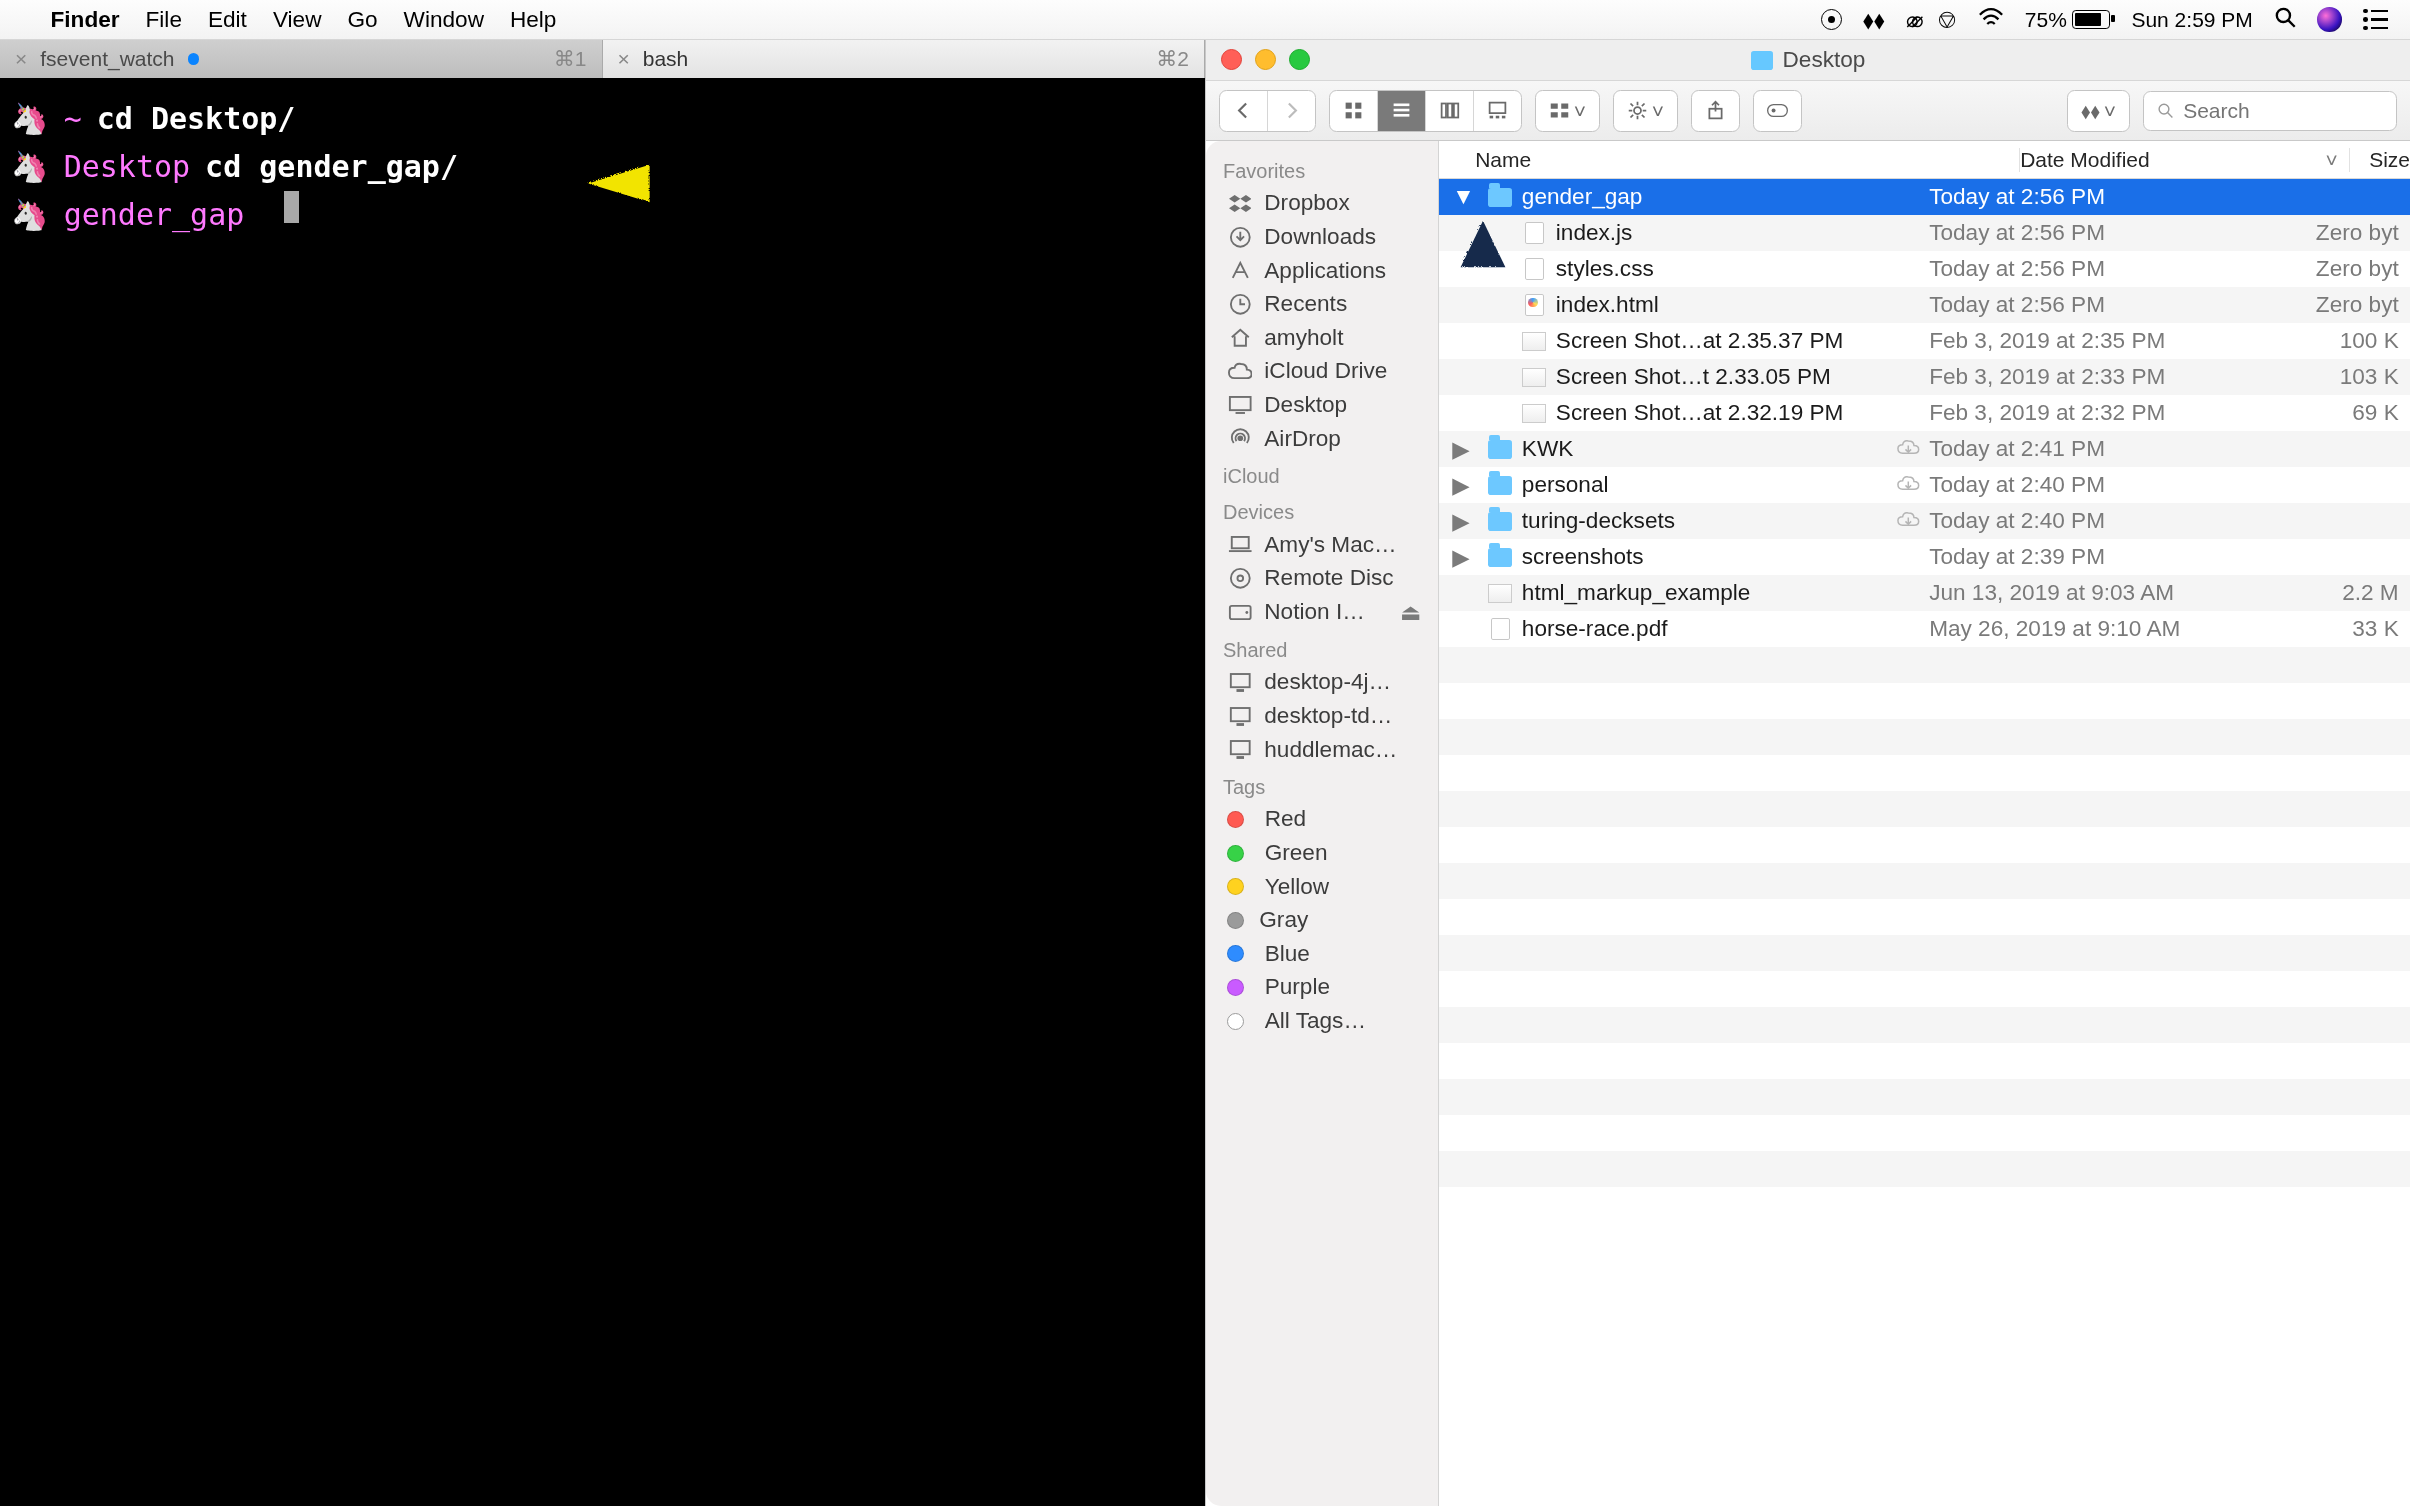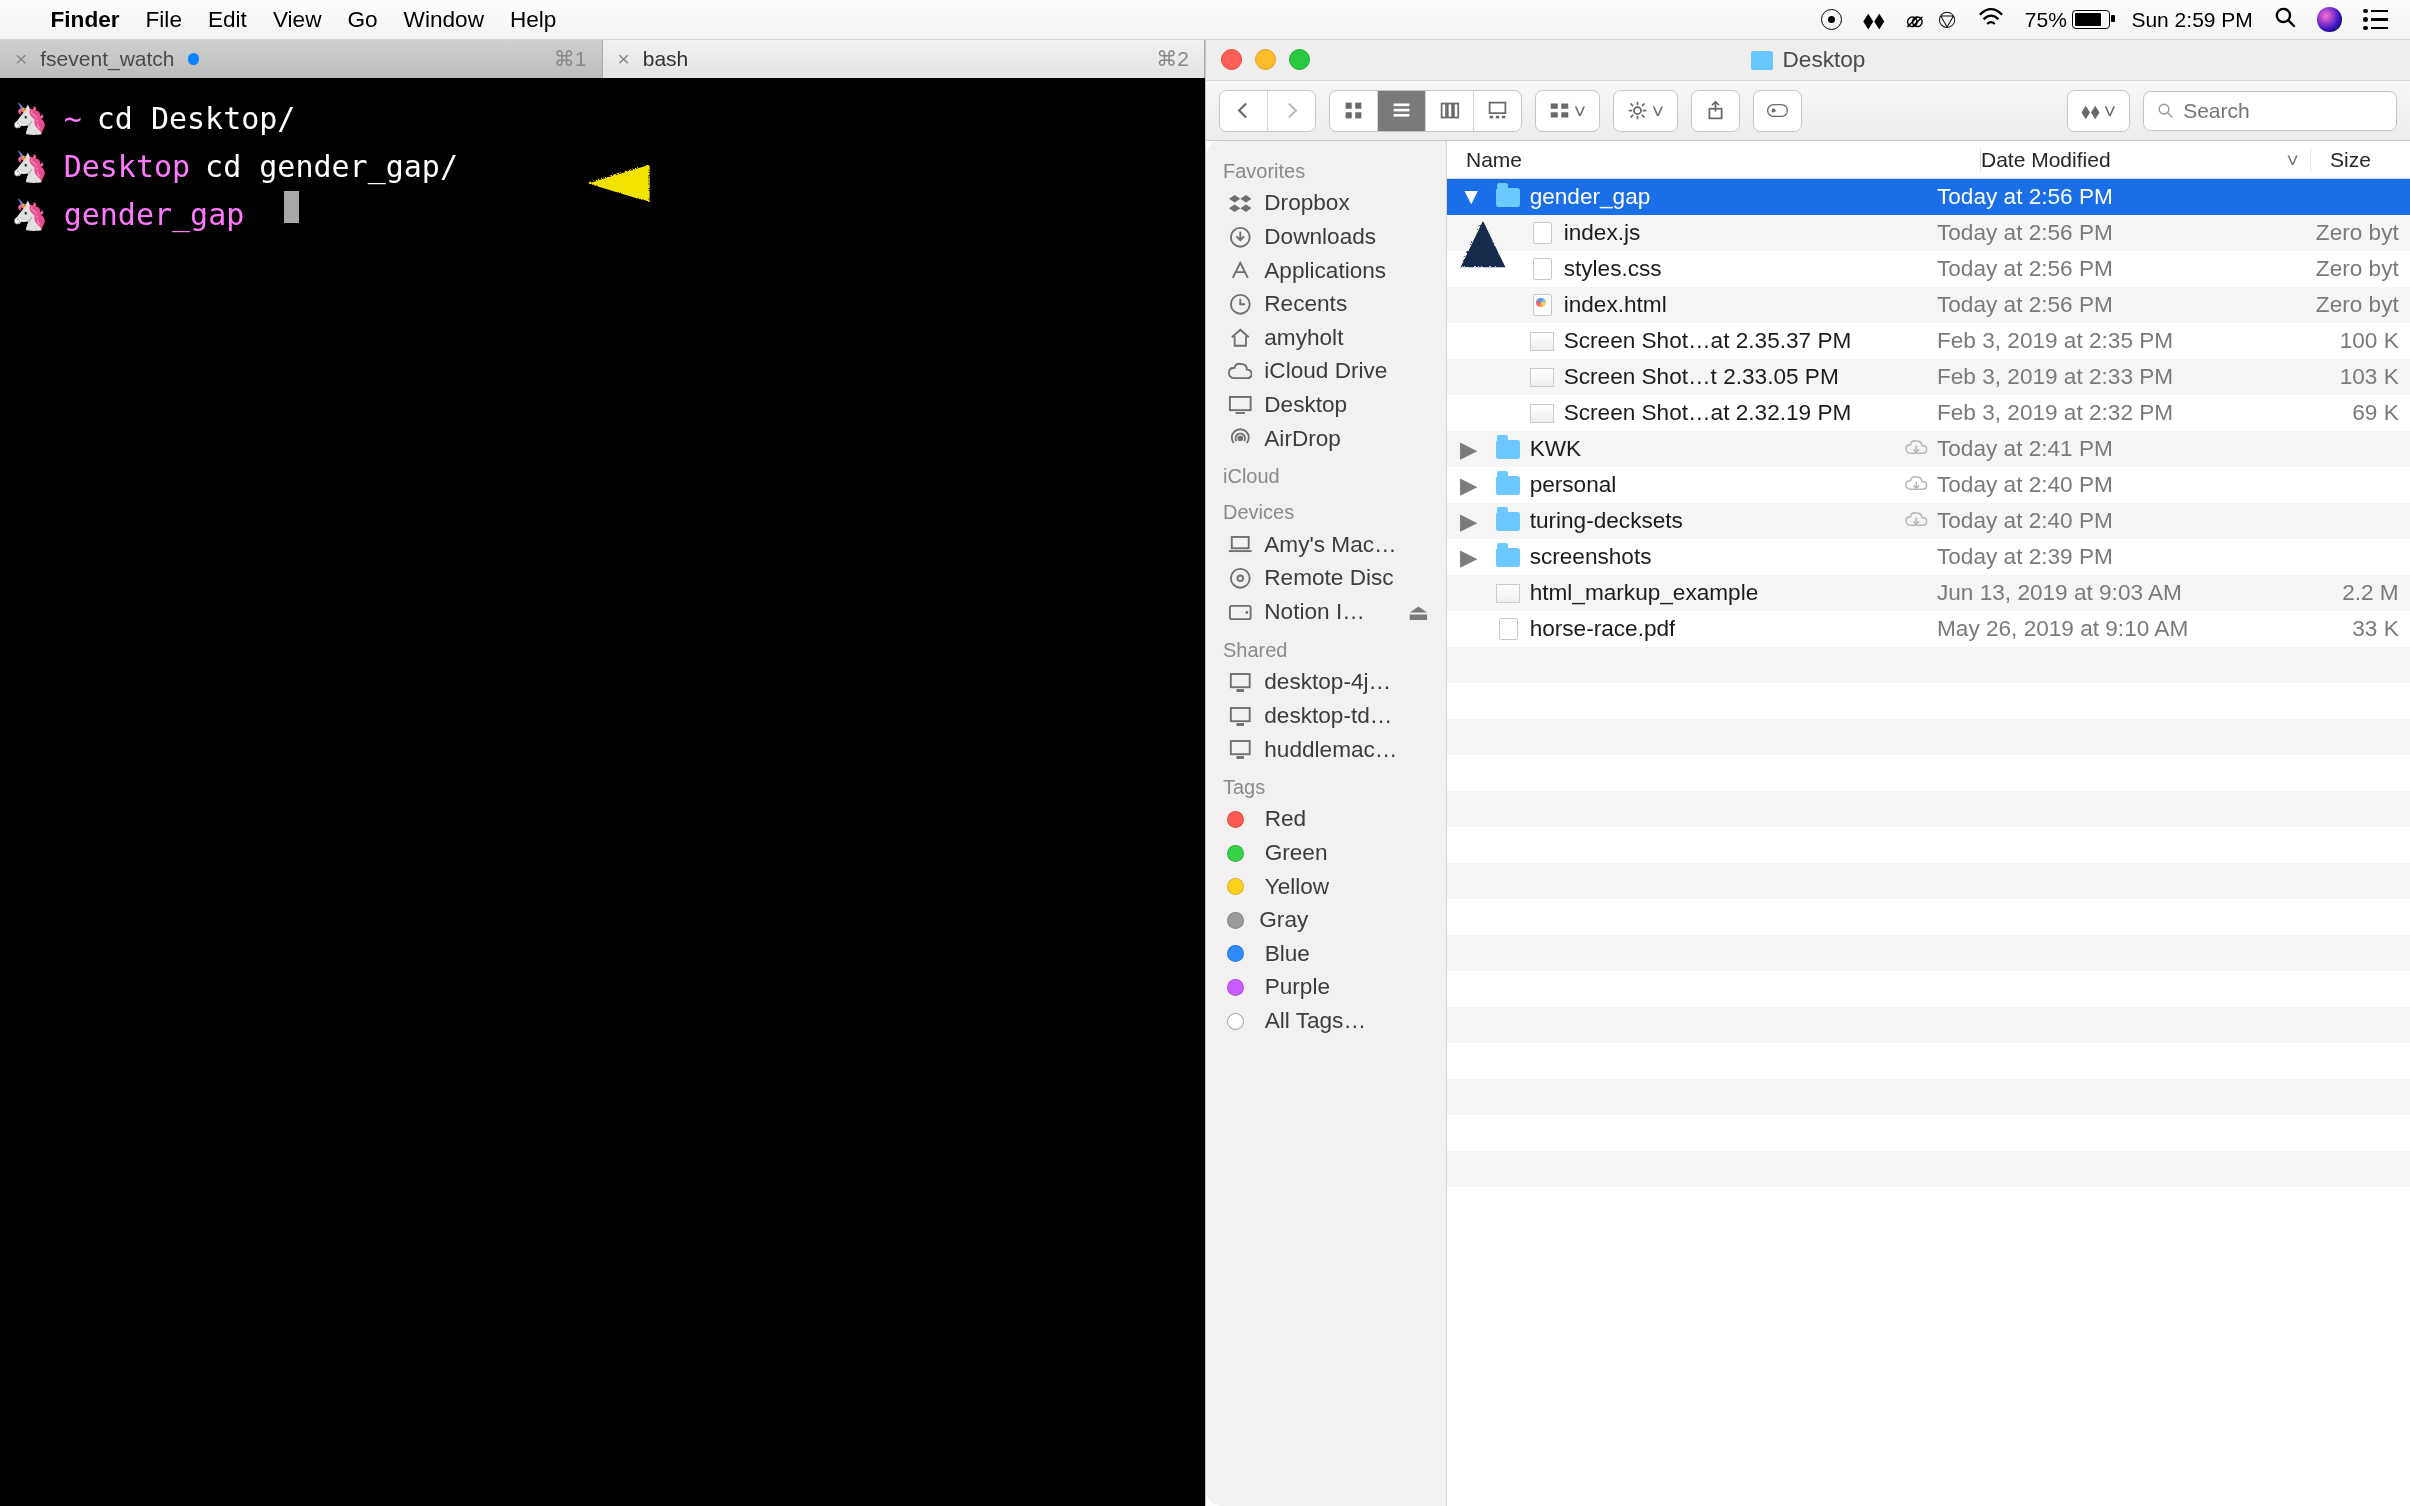--- a/index.html
+++ b/index.html
@@ -32,21 +32,21 @@
 .terminal .tabs { height:38px; background:linear-gradient(#cfcfcf,#bdbdbd); display:flex; align-items:stretch; font-family:-apple-system,Arial,sans-serif; font-size:21px; color:#4a4a4a; }
 .terminal .tabs .tab { flex:1; display:flex; align-items:center; padding:0 15px; border-right:0.9px solid #aaa; gap:13px; }
 .terminal .tabs .tab.active { background:linear-gradient(#f2f2f2,#e3e3e3); color:#333; }
 .terminal .tabs .tab .x { color:#888; }
 .terminal .tabs .tab .dot { width:11.3px;height:11.3px;border-radius:50%;background:#0a84ff; }
 .terminal .tabs .tab .sc { margin-left:auto; color:#888; }
 .terminal .body { position:absolute; top:38px; left:0; right:0; bottom:0; padding:17px 11.3px; }
 .terminal .line { display:flex; gap:15px; line-height:1.6; }
 .terminal .line .uni { }
 .terminal .line .prompt { color:#ff79ff; }
-.terminal .line .cmd { color:#fff; }
+.terminal .line .cmd { color:#fff;font-weight:bold; }
 .terminal .cursor { display:inline-block; width:15px; height:32px; background:#a8a8a8; margin-left:9.4px; vertical-align:middle; }
 
 
 .y-arrow { position:absolute; top:122px; left:584px; width:556px; height:41px; pointer-events:none; }
 .y-arrow svg { width:100%; height:100%; }
 
 
 .finder { position:absolute; left:1205px; top:0; right:0; bottom:0; background:#fff; display:flex; flex-direction:column; border-left:0.9px solid #c8c8c8; }
 .finder .titlebar { height:41px; background:#eee; border-bottom:0.9px solid #d7d7d7; display:flex; align-items:center; justify-content:center; position:relative; font-size:22.6px; color:#4a4a4a; }
 .finder .traffic { position:absolute; left:15px; top:9.4px; display:flex; gap:13px; }
@@ -70,21 +70,21 @@
 
 .sidebar { width:241px; background:#f2f0f0; border-right:0.9px solid #d4d4d4; padding:9.4px 0; font-size:22.6px; color:#3c3c3c; overflow:hidden; }
 .sb-head { color:#8a8a8a; font-size:20px; padding:9.4px 17px 3.8px; }
 .sb-item { display:flex; align-items:center; gap:11.3px; padding:3.8px 3.8px 3.8px 21px; white-space:nowrap; overflow:hidden; text-overflow:ellipsis;text-align:right; }
 .sb-item .ic { width:26px;height:22.6px;display:flex;align-items:center;justify-content:center;color:#6f6f6f; }
 .sb-item .eject{margin-left:auto;margin-right:13px;color:#7a7a7a;}
 .tag-dot{width:17px;height:17px;border-radius:50%;border:0.9px solid rgba(0,0,0,.15);} 
 
 
 .cols { height:38px; background:#fff; border-bottom:0.9px solid #d8d8d8; display:flex; align-items:center; font-size:21px; color:#262626; }
-.cols .c1{width:534px;padding-left:19px;}
+.cols .c1{width:581px;padding-left:36px;}
 .cols .c2{width:330px;display:flex;align-items:center;gap:9.4px;}
 .cols .c2 .caret{margin-left:auto;margin-right:11.3px;color:#7a7a7a;}
 .cols .c3{flex:1;padding-left:19px;}
 .cols > div{border-right:0.9px solid #e2e2e2;}
 .cols > div:last-child{border-right:none;}
 
 
 .rows { flex:1; overflow:hidden; }
 .row { height:36px; display:flex; align-items:center; font-size:22.6px; color:#1b1b1b; }
 .row:nth-child(even):not(.sel){background:#f5f5f5;}

